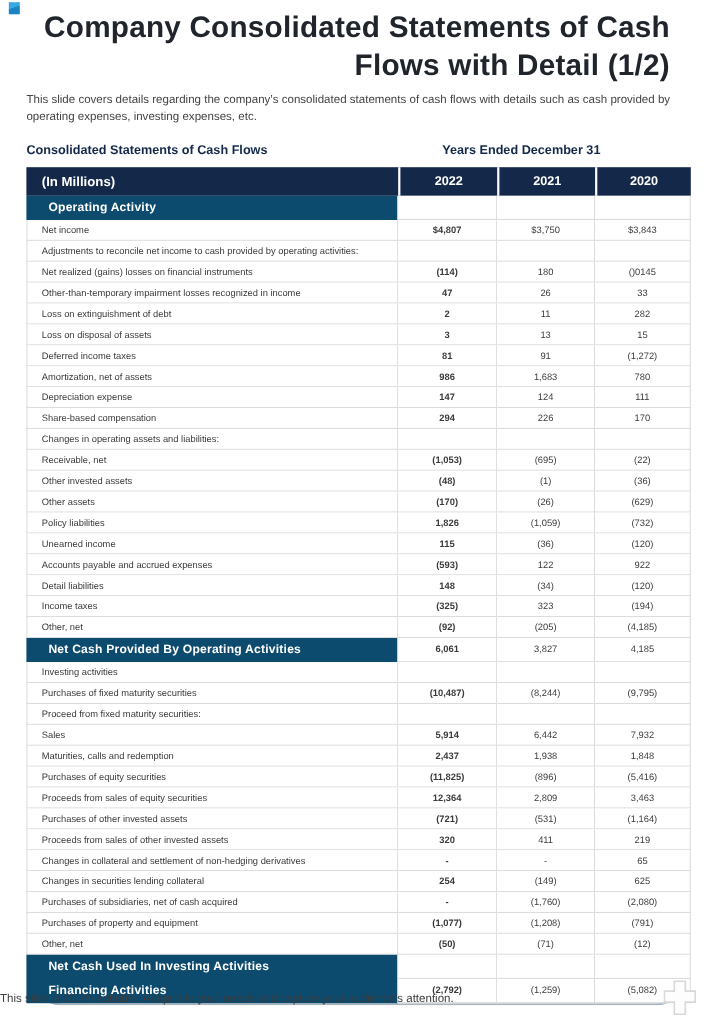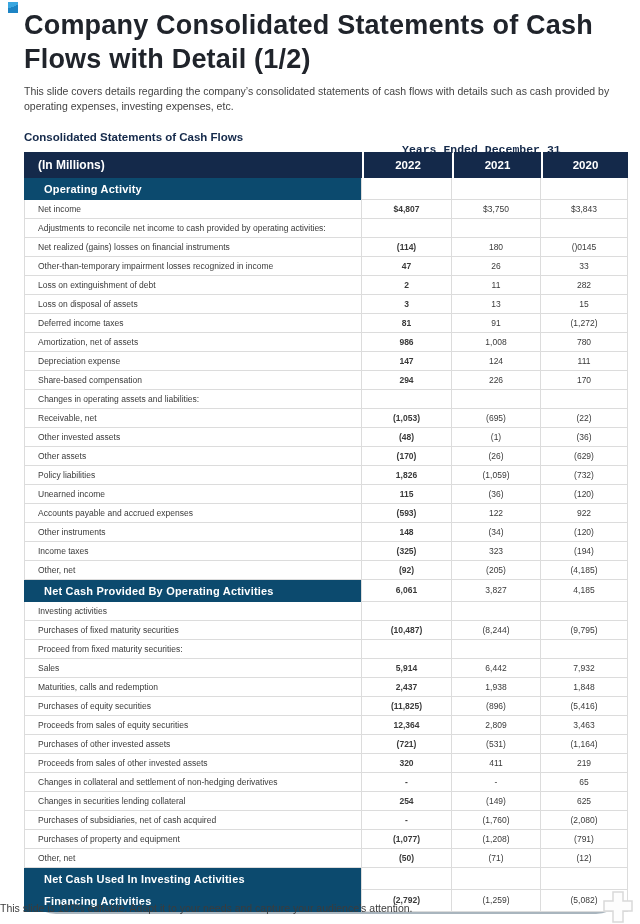--- a/index.html
+++ b/index.html
@@ -16,37 +16,38 @@
     background:linear-gradient(160deg,#3aa7e0 45%,#1d84c4 45%);
   }
   .title {
     margin:9px 24px 0 24px;
     width:585px;
     font-size:27px;
     font-weight:bold;
     color:#20242b;
     line-height:1.25;
     letter-spacing:0.2px;
+    text-align:right;
   }
   .subtitle {
     margin:7px 24px 0 24px;
     width:588px;
     font-size:10.5px;
     color:#434343;
     line-height:1.45;
   }
   .table-headings {
     position:relative;
     margin:17px 24px 7px 24px;
     height:14px;
     font-size:11.5px;
     font-weight:bold;
     color:#14294a;
   }
-  .table-headings .right-heading { position:absolute; left:378px; top:12px;font-family:Liberation Mono, monospace; }
+  .table-headings .right-heading { position:absolute; left:378px; top:0; }
   .cf-table {
     margin-left:24px;
     width:604px;
     border-bottom:2px solid #a9b5be;
     border-radius:32px;
   }
   .trow, .header-row {
     display:grid;
     grid-template-columns:338px 90px 89px 87px;
     box-sizing:border-box;
@@ -167,21 +168,21 @@
       </div>
       <div class="trow data">
         <div class="cell label">Deferred income taxes</div>
         <div class="cell val y0">81</div>
         <div class="cell val y1">91</div>
         <div class="cell val y2">(1,272)</div>
       </div>
       <div class="trow data">
         <div class="cell label">Amortization, net of assets</div>
         <div class="cell val y0">986</div>
-        <div class="cell val y1">1,008</div>
+        <div class="cell val y1">1,683</div>
         <div class="cell val y2">780</div>
       </div>
       <div class="trow data">
         <div class="cell label">Depreciation expense</div>
         <div class="cell val y0">147</div>
         <div class="cell val y1">124</div>
         <div class="cell val y2">111</div>
       </div>
       <div class="trow data">
         <div class="cell label">Share-based compensation</div>
@@ -225,21 +226,21 @@
         <div class="cell val y1">(36)</div>
         <div class="cell val y2">(120)</div>
       </div>
       <div class="trow data">
         <div class="cell label">Accounts payable and accrued expenses</div>
         <div class="cell val y0">(593)</div>
         <div class="cell val y1">122</div>
         <div class="cell val y2">922</div>
       </div>
       <div class="trow data">
-        <div class="cell label">Other instruments</div>
+        <div class="cell label">Detail liabilities</div>
         <div class="cell val y0">148</div>
         <div class="cell val y1">(34)</div>
         <div class="cell val y2">(120)</div>
       </div>
       <div class="trow data">
         <div class="cell label">Income taxes</div>
         <div class="cell val y0">(325)</div>
         <div class="cell val y1">323</div>
         <div class="cell val y2">(194)</div>
       </div>

